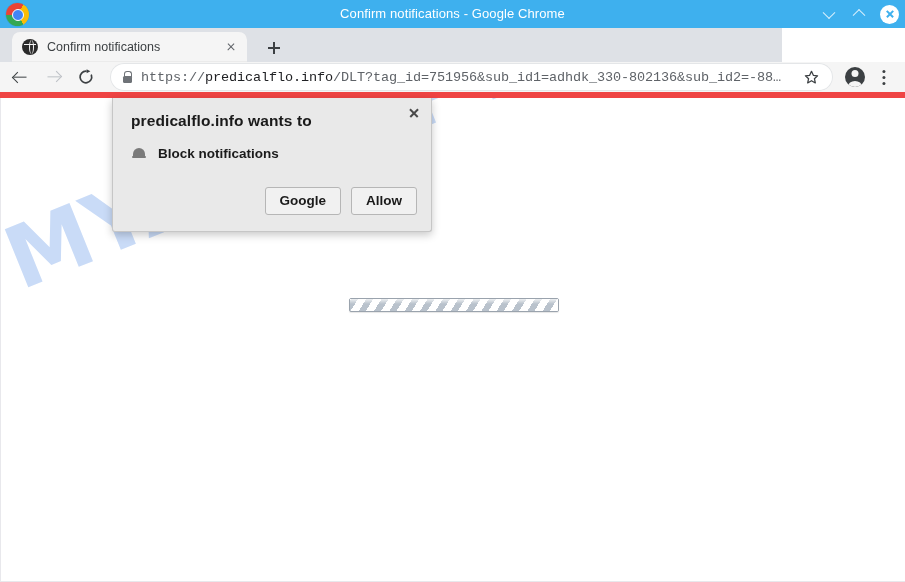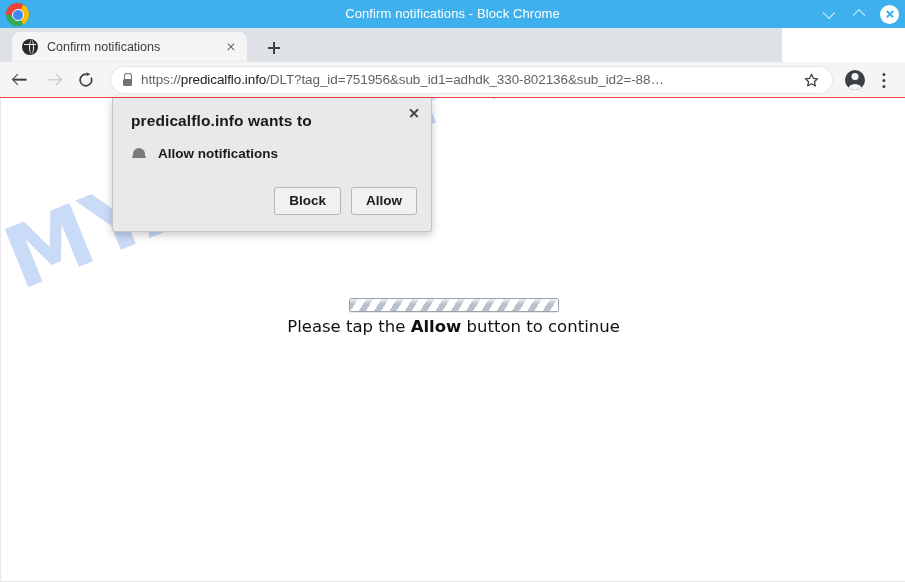--- a/index.html
+++ b/index.html
@@ -154,22 +154,22 @@
     background: #3c4043;
   }
   .newtab::before { width: 12px; height: 2px; transform: translate(-50%,-50%); }
   .newtab::after  { width: 2px; height: 12px; transform: translate(-50%,-50%); }
 
   
   .toolbar {
     position: absolute; top: 62px; left: 0;
     width: 905px; height: 36px;
     background: #f5f5f5;
-    border-bottom: 1px solid #ef4444;
-    display: flex; align-items: center;
+    border-bottom: 6px solid #ef4444;
+    display: flex; align-items: center; font-family: Liberation Mono, monospace;
   }
   .nav-btn {
     width: 28px; height: 28px;
     margin-left: 6px;
     position: relative;
     flex: 0 0 28px;
   }
   .arrow-l, .arrow-r {
     position: absolute; left: 50%; top: 50%;
     width: 13px; height: 13px;
@@ -453,21 +453,21 @@
     cursor: pointer;
   }
 </style>
 </head>
 <body>
 
 <div id="app">
 
   <div class="titlebar">
     <div class="chrome-logo"></div>
-    <div class="title-text">Confirm notifications - Block Chrome</div>
+    <div class="title-text">Confirm notifications - Google Chrome</div>
     <div class="win-controls">
       <div class="win-btn">
         <span class="chev chev-down"></span>
       </div>
       <div class="win-btn">
         <span class="chev chev-up"></span>
       </div>
       <div class="close-btn"></div>
     </div>
   </div>
@@ -517,30 +517,29 @@
     </div>
   </div>
 
   <div class="viewport">
     <div class="watermark">MYANTISPYWARE.COM</div>
 
     <div class="page-center">
       <div class="progress-wrap">
         <div class="progress-fill"></div>
       </div>
-      <div class="tap-line"><span>Please tap the </span><b>Allow</b><span> button to continue</span></div>
     </div>
   </div>
 
   <div class="perm-dialog">
     <div class="perm-close"></div>
     <div class="perm-title">predicalflo.info wants to</div>
     <div class="perm-row">
       <span class="bell-icon"></span>
-      <span class="perm-row-label">Allow notifications</span>
+      <span class="perm-row-label">Block notifications</span>
     </div>
     <div class="perm-actions">
-      <div class="perm-btn">Block</div>
+      <div class="perm-btn">Google</div>
       <div class="perm-btn">Allow</div>
     </div>
   </div>
 
 </div>
 
 </body></html>

